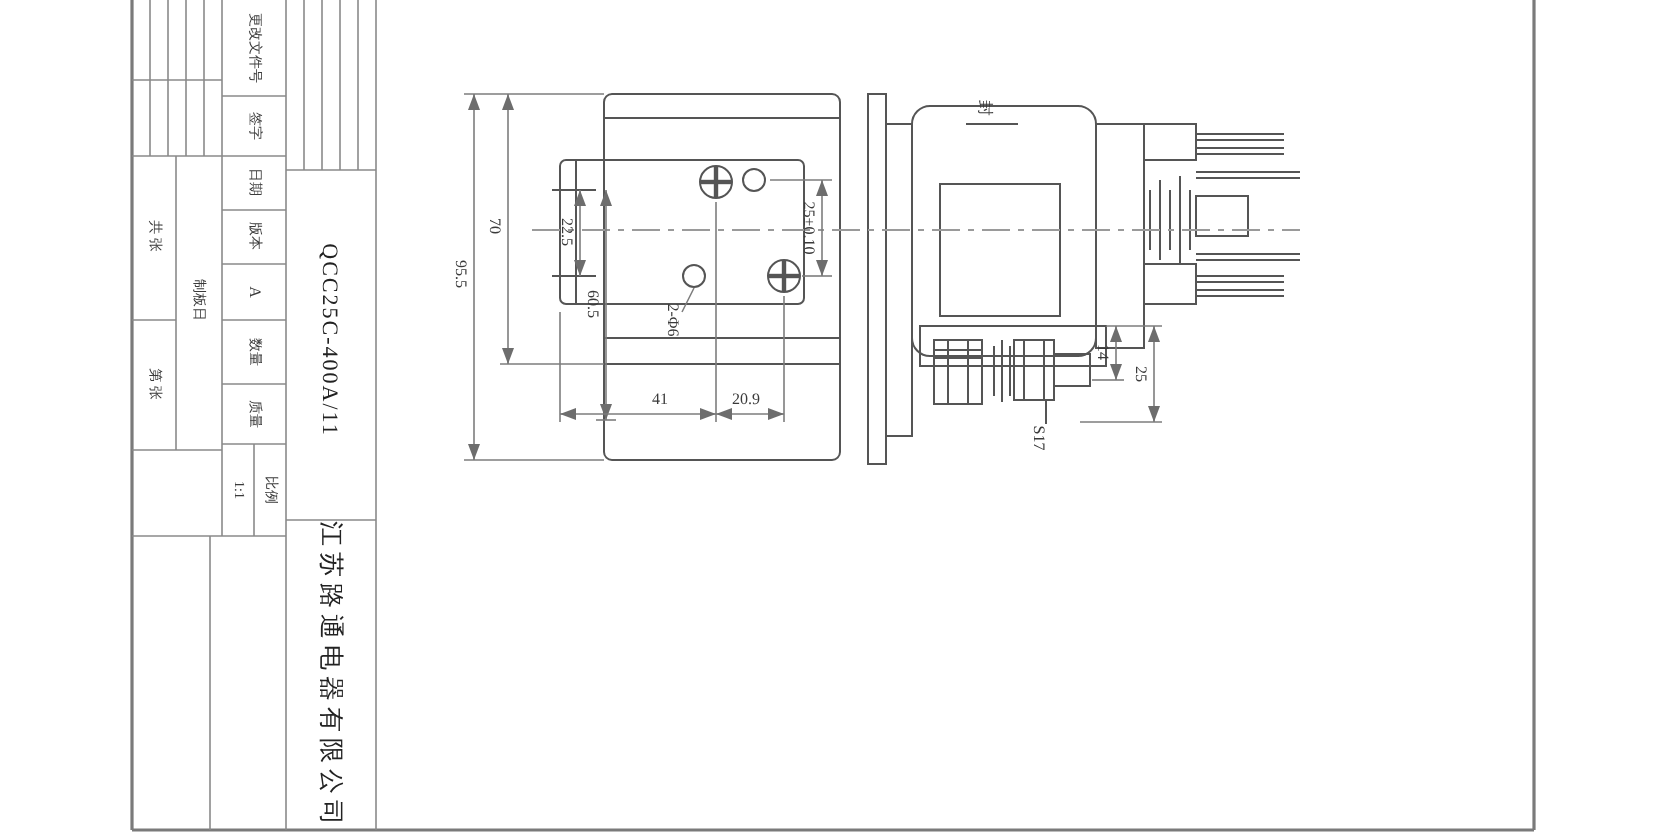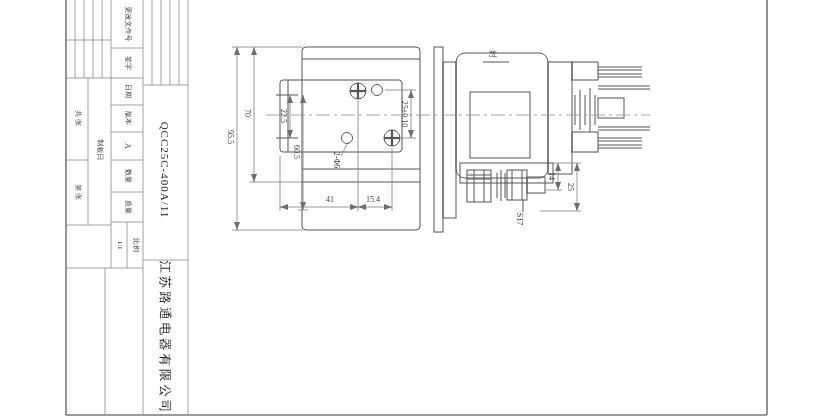--- a/index.html
+++ b/index.html
@@ -193,18 +193,18 @@
   <div class="txt part-no" style="left:164px;top:170px">QCC25C-400A/11</div>
   <div class="txt company" style="left:165px;top:338px">江苏路通电器有限公司</div>
 
   <div class="txt fs8" style="left:230px;top:137px">95.5</div>
   <div class="txt fs8" style="left:247px;top:113px">70</div>
   <div class="txt fs8" style="left:283px;top:116px">22.5</div>
   <div class="txt fs8" style="left:296px;top:152px">60.5</div>
   <div class="txt fs8" style="left:336px;top:160px">2-Φ6</div>
   <div class="txt fs8" style="left:404px;top:114px">25±0.10</div>
   <div class="txt h fs8" style="left:330px;top:200px">41</div>
-  <div class="txt h fs8" style="left:373px;top:200px">15.4</div>
+  <div class="txt h fs8" style="left:373px;top:200px">20.9</div>
   <div class="txt fs8" style="left:551px;top:176px">14</div>
   <div class="txt fs8" style="left:570px;top:187px">25</div>
   <div class="txt fs8" style="left:519px;top:219px">S17</div>
   <div class="txt fs8" style="left:492px;top:54px">封</div>
 </div>
 
 </body></html>

